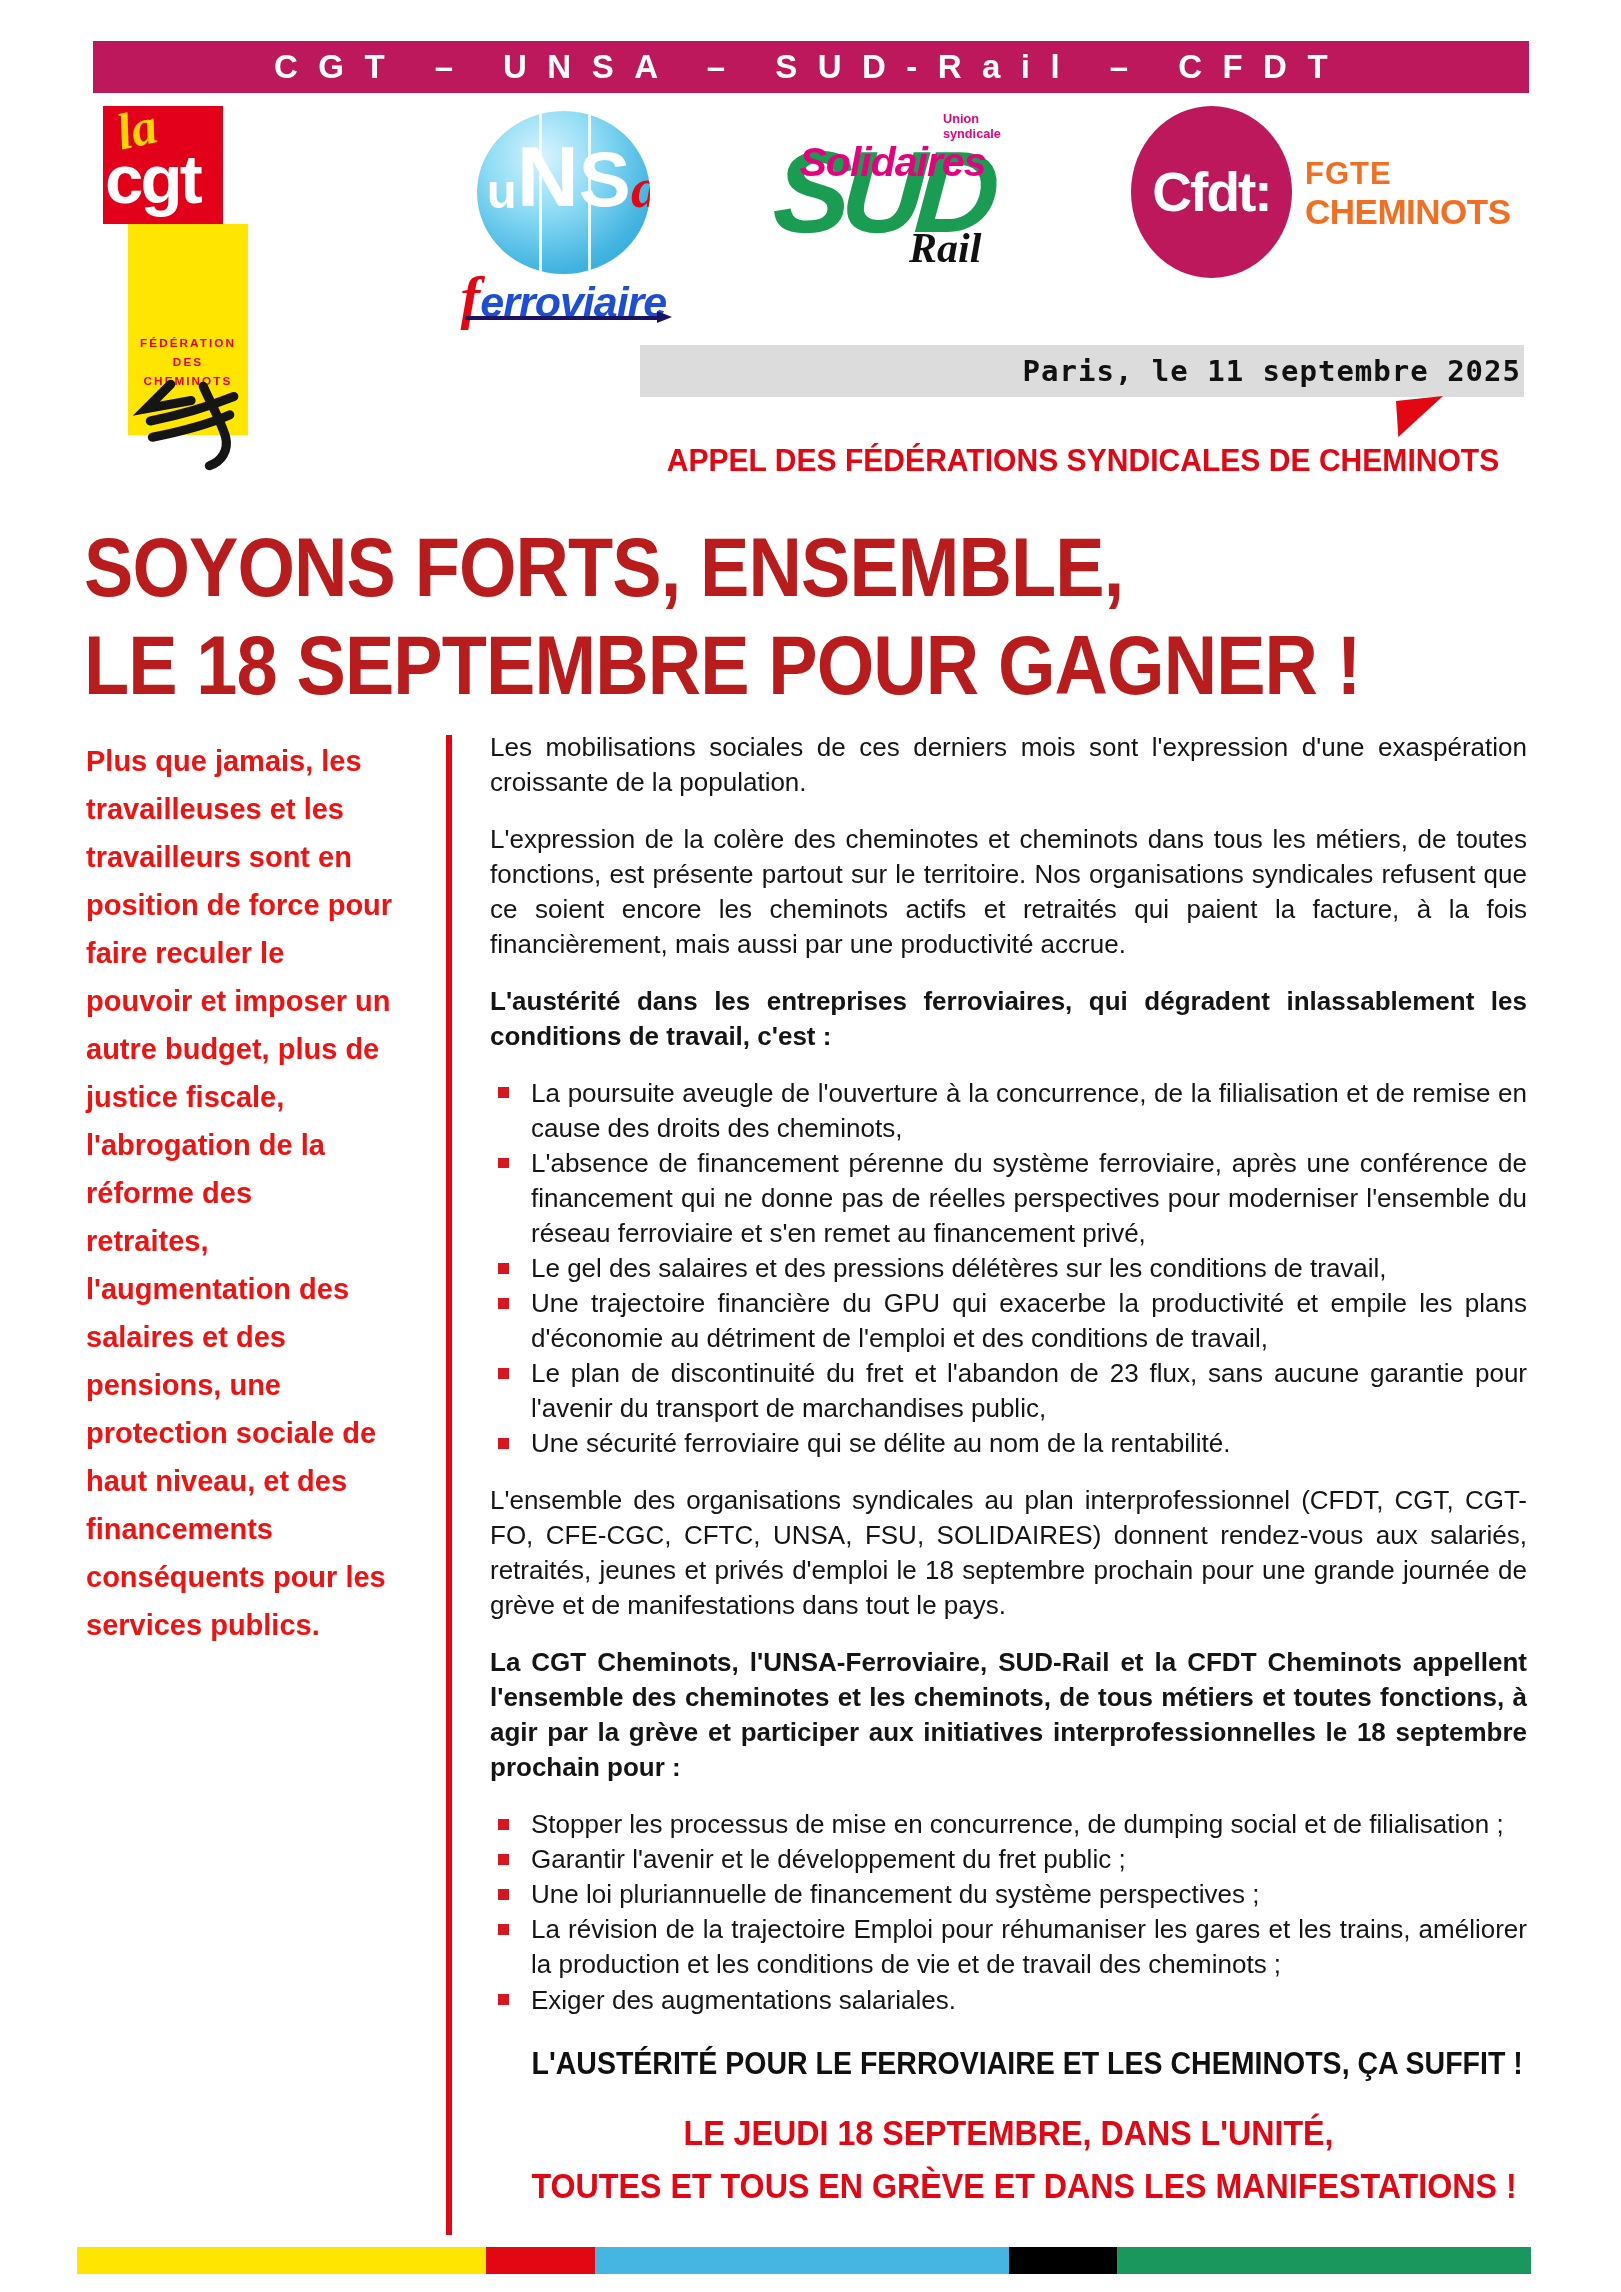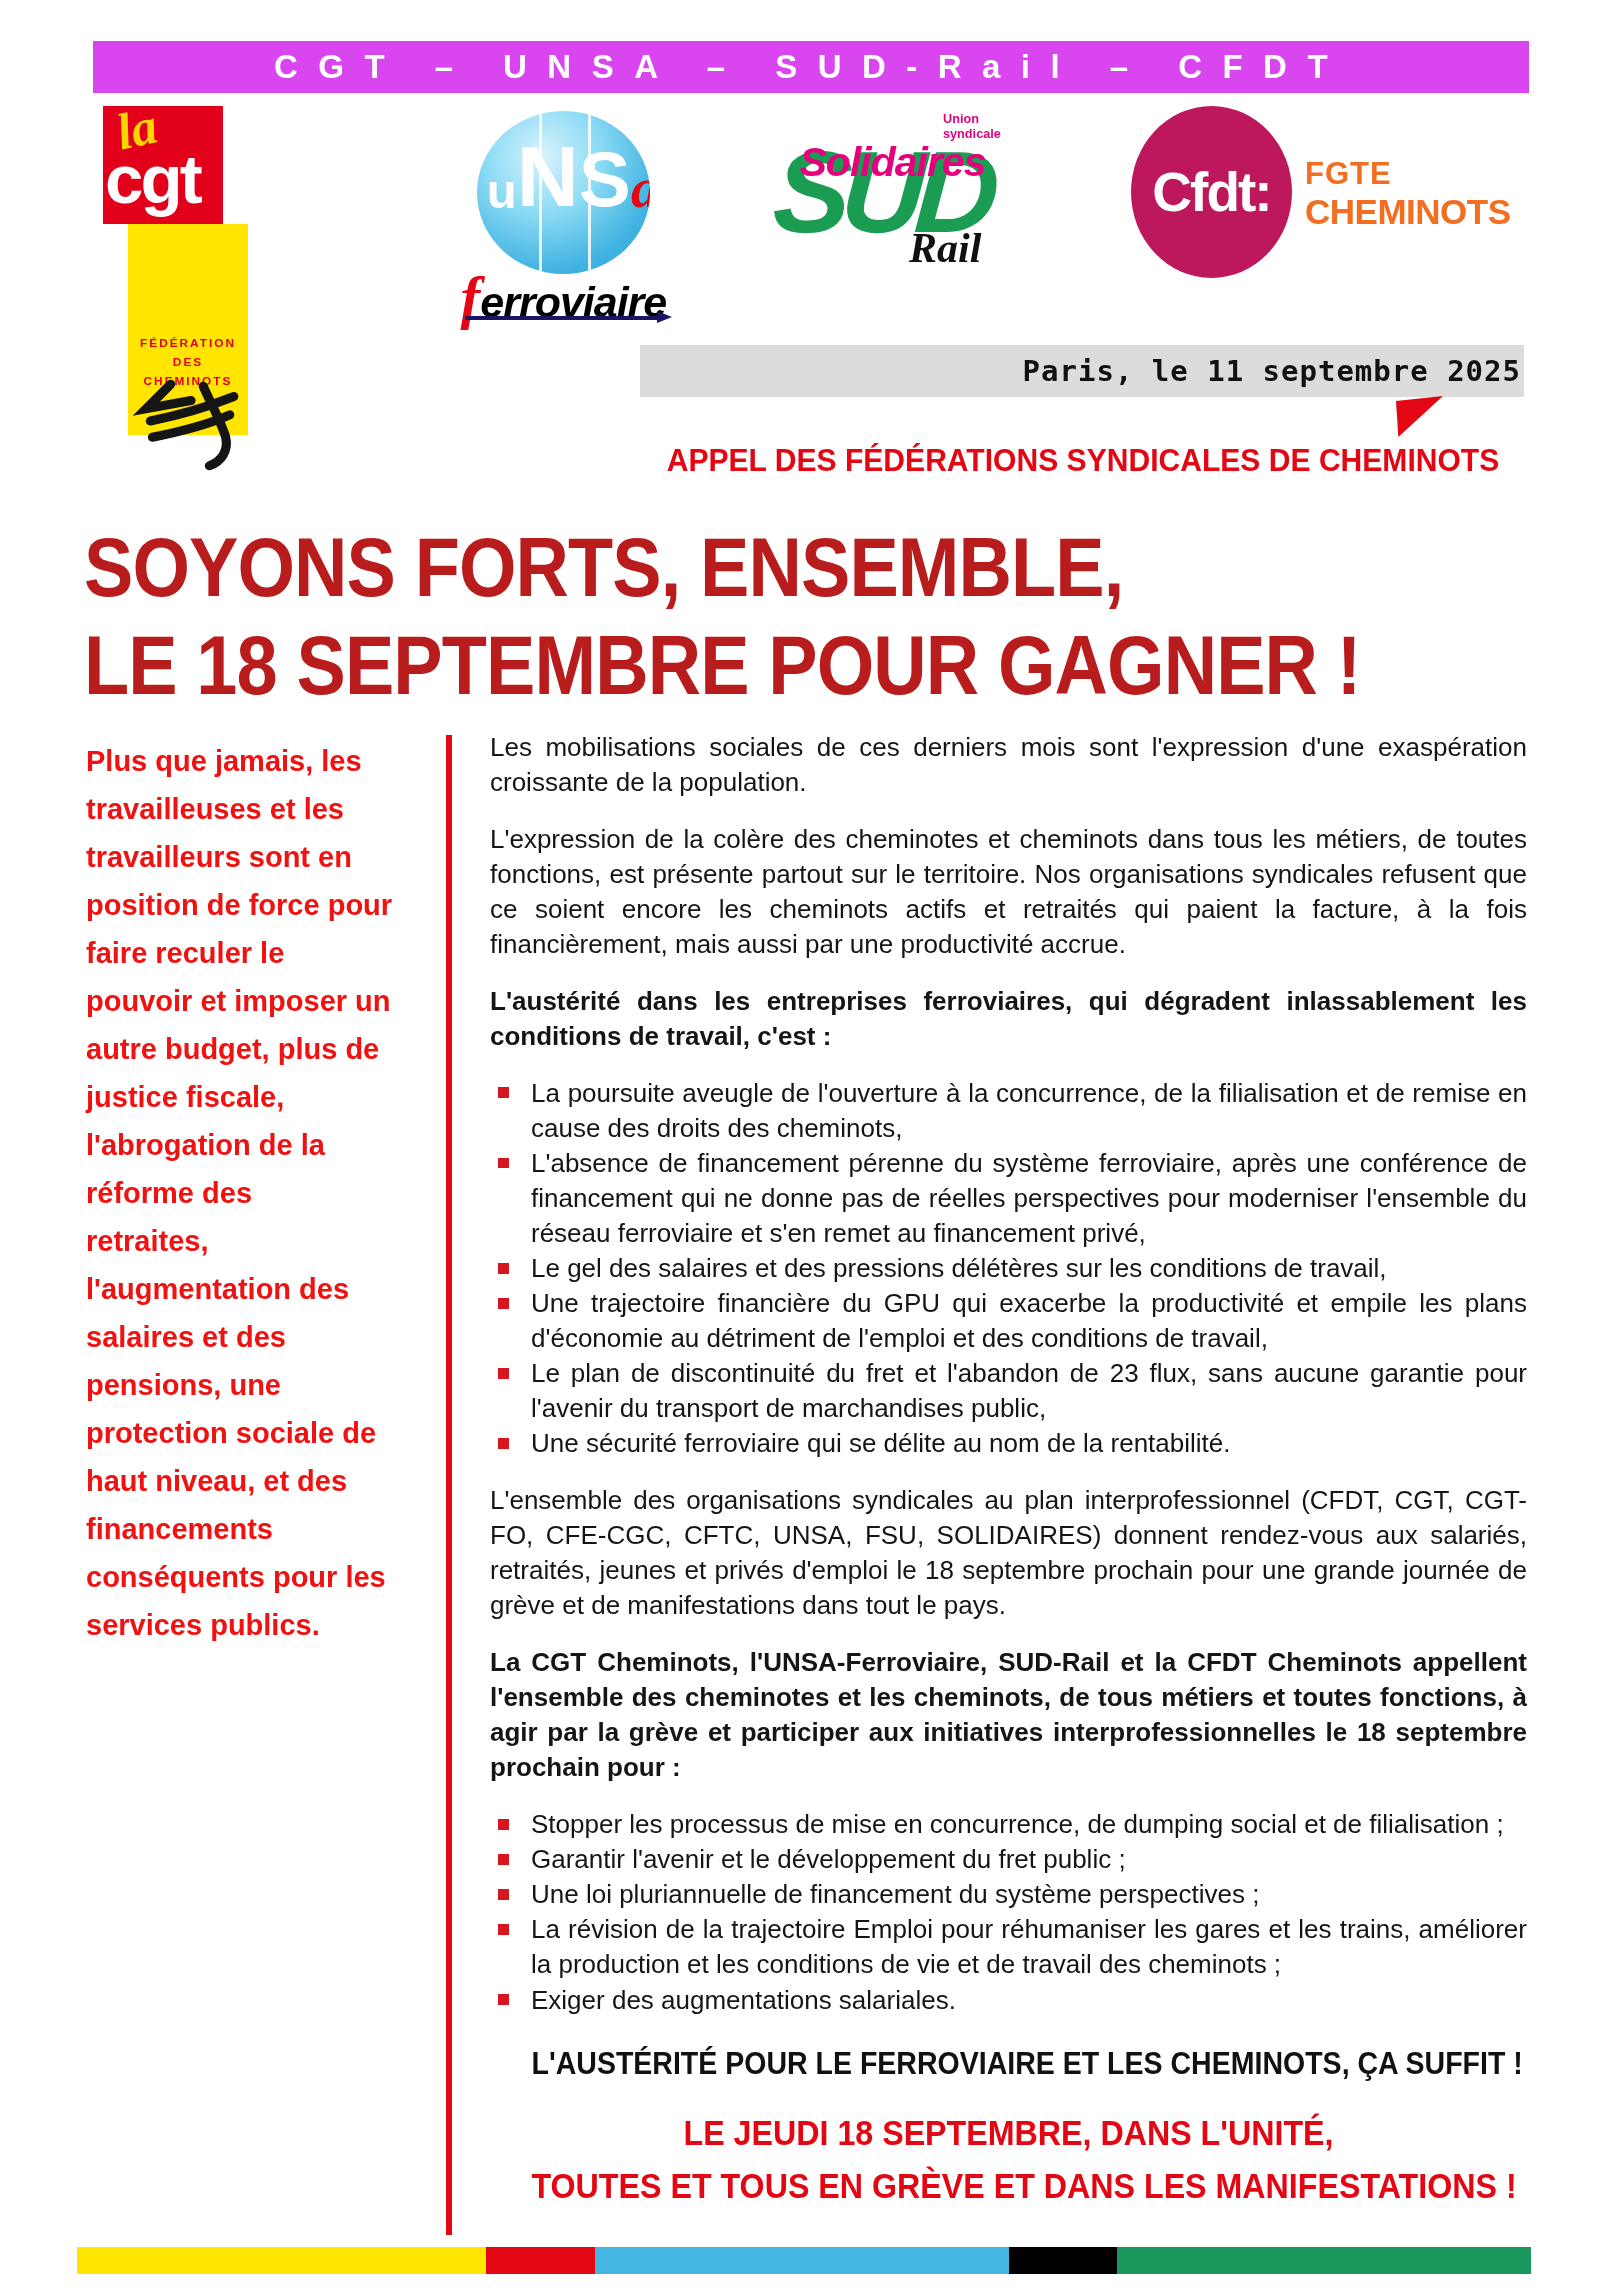--- a/index.html
+++ b/index.html
@@ -3,21 +3,21 @@
 <meta charset="utf-8">
 <style>
   html,body{margin:0;padding:0;background:#fff;}
   .page{
     position:relative;width:1621px;height:2293px;background:#ffffff;
     font-family:"Liberation Sans",sans-serif;overflow:hidden;margin:0 auto;
   }
   
   .top-banner{
     position:absolute;left:93px;top:41px;width:1436px;height:52px;
-    background:#d946ef;color:#ffffff;font-weight:bold;font-size:33px;
+    background:#be185d;color:#ffffff;font-weight:bold;font-size:33px;
     letter-spacing:.62em;text-align:center;line-height:52px;white-space:nowrap;overflow:hidden;
   }
   
   .cgt-logo{position:absolute;left:103px;top:106px;width:120px;height:328px;}
   .cgt-red{position:absolute;left:0;top:0;width:120px;height:118px;background:#e2001a;overflow:visible;}
   .cgt-la{position:absolute;left:13.7px;top:-5.9px;color:#ffd500;font-family:"Liberation Serif",serif;
     font-style:italic;font-weight:bold;font-size:51px;transform:rotate(-12deg);}
   .cgt-cgt{position:absolute;left:2px;top:39px;color:#ffffff;font-weight:bold;font-size:69px;
     letter-spacing:-2.9px;line-height:1;}
   .cgt-yellow{position:absolute;left:0;top:118px;width:120px;height:211px;background:#ffe500;margin-left:25px;}
@@ -29,21 +29,21 @@
   .unsa-sphere{position:absolute;left:38px;top:2.9px;width:173px;height:163px;border-radius:50%;
     background:radial-gradient(circle at 38% 28%, #d9f3fd 0%, #8edcf5 35%, #45b5e2 70%, #1d9fd4 100%);
     overflow:hidden;}
   .unsa-stripe{position:absolute;top:0;width:2.9px;height:100%;background:rgba(255,255,255,.85);}
   .unsa-stripe.s1{left:36%;} .unsa-stripe.s2{left:64%;}
   .unsa-letters{position:absolute;left:9.8px;top:27.4px;width:157px;display:flex;align-items:flex-end;color:#fff;font-weight:bold;}
   .unsa-u{font-size:49px;line-height:1;} .unsa-n{font-size:86px;line-height:.9;} .unsa-s{font-size:78px;line-height:.95;}
   .unsa-a{font-size:57px;line-height:1;color:#e30613;font-family:"Liberation Serif",serif;font-style:italic;}
   .unsa-ferro{position:absolute;left:21.6px;top:155px;white-space:nowrap;}
   .unsa-ferro .f{color:#e30613;font-family:"Liberation Serif",serif;font-style:italic;font-weight:bold;font-size:59px;}
-  .unsa-ferro .rest{color:#000000;font-weight:bold;font-style:italic;font-size:43px;letter-spacing:-1px;}
+  .unsa-ferro .rest{color:#1d4ed8;font-weight:bold;font-style:italic;font-size:43px;letter-spacing:-1px;}
   .unsa-arrow{position:absolute;left:25.5px;top:208px;width:194px;height:0;border-top:4.9px solid #1b1464;}
   .unsa-arrowhead{position:absolute;right:-13.7px;top:-8.8px;width:0;height:0;
     border-left:15.7px solid #1b1464;border-top:6.9px solid transparent;border-bottom:6.9px solid transparent;}
   
   .sud-logo{position:absolute;left:774px;top:108px;width:270px;height:186px;}
   .sud-union{position:absolute;left:169px;top:3.9px;color:#e5007d;font-weight:bold;font-size:12.7px;
     line-height:1.2;white-space:pre-line;}
   .sud-solidaires{position:absolute;left:25.5px;top:31px;color:#e5007d;font-weight:bold;font-style:italic;
     font-size:41px;letter-spacing:-1px;}
   .sud-sud{position:absolute;left:0px;top:25.5px;color:#1a9c52;font-weight:bold;font-style:italic;

